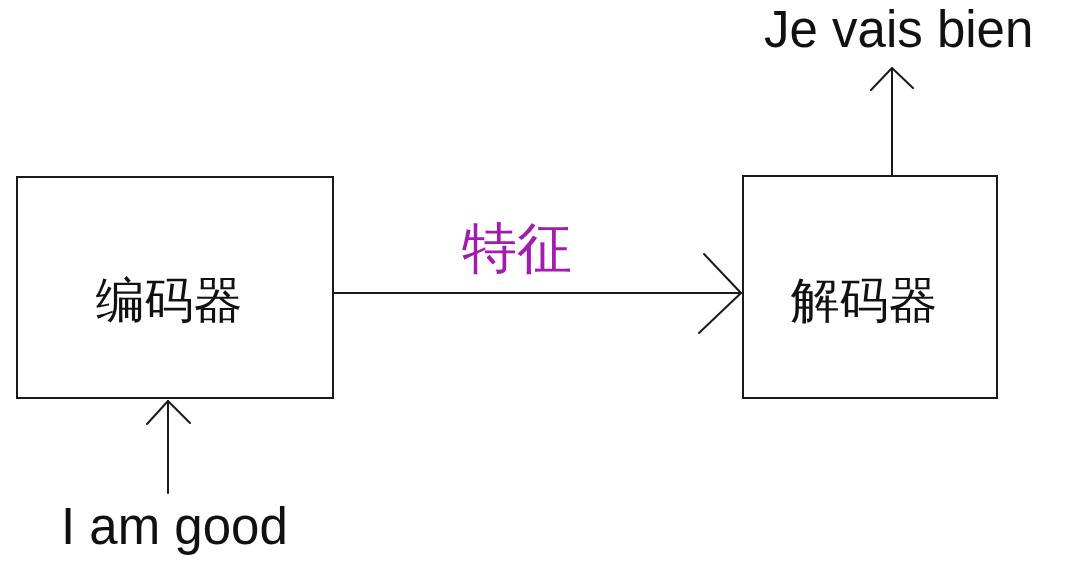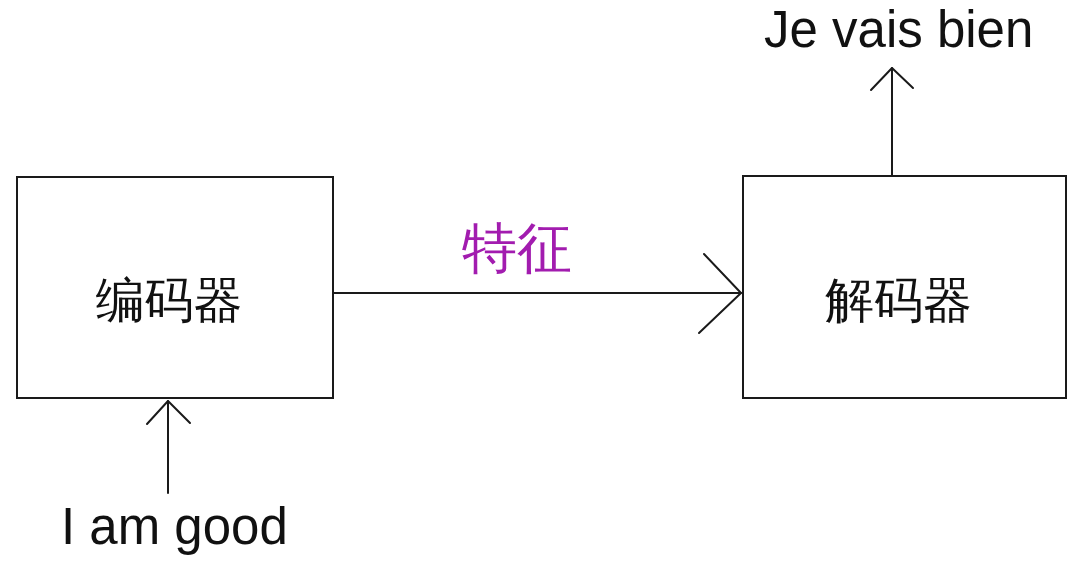--- a/index.html
+++ b/index.html
@@ -34,21 +34,21 @@
   }
   .encoder-box {
     left: 16px;
     top: 176px;
     width: 318px;
     height: 223px;
   }
   .decoder-box {
     left: 742px;
     top: 175px;
-    width: 325px;
+    width: 256px;
     height: 224px;
   }
   .node-label {
     font-size: 49px;
     line-height: 1;
     color: #111111;
     letter-spacing: 0px;
     transform: translate(-6px, -3px);
     white-space: nowrap;
     margin-top: 32px;

